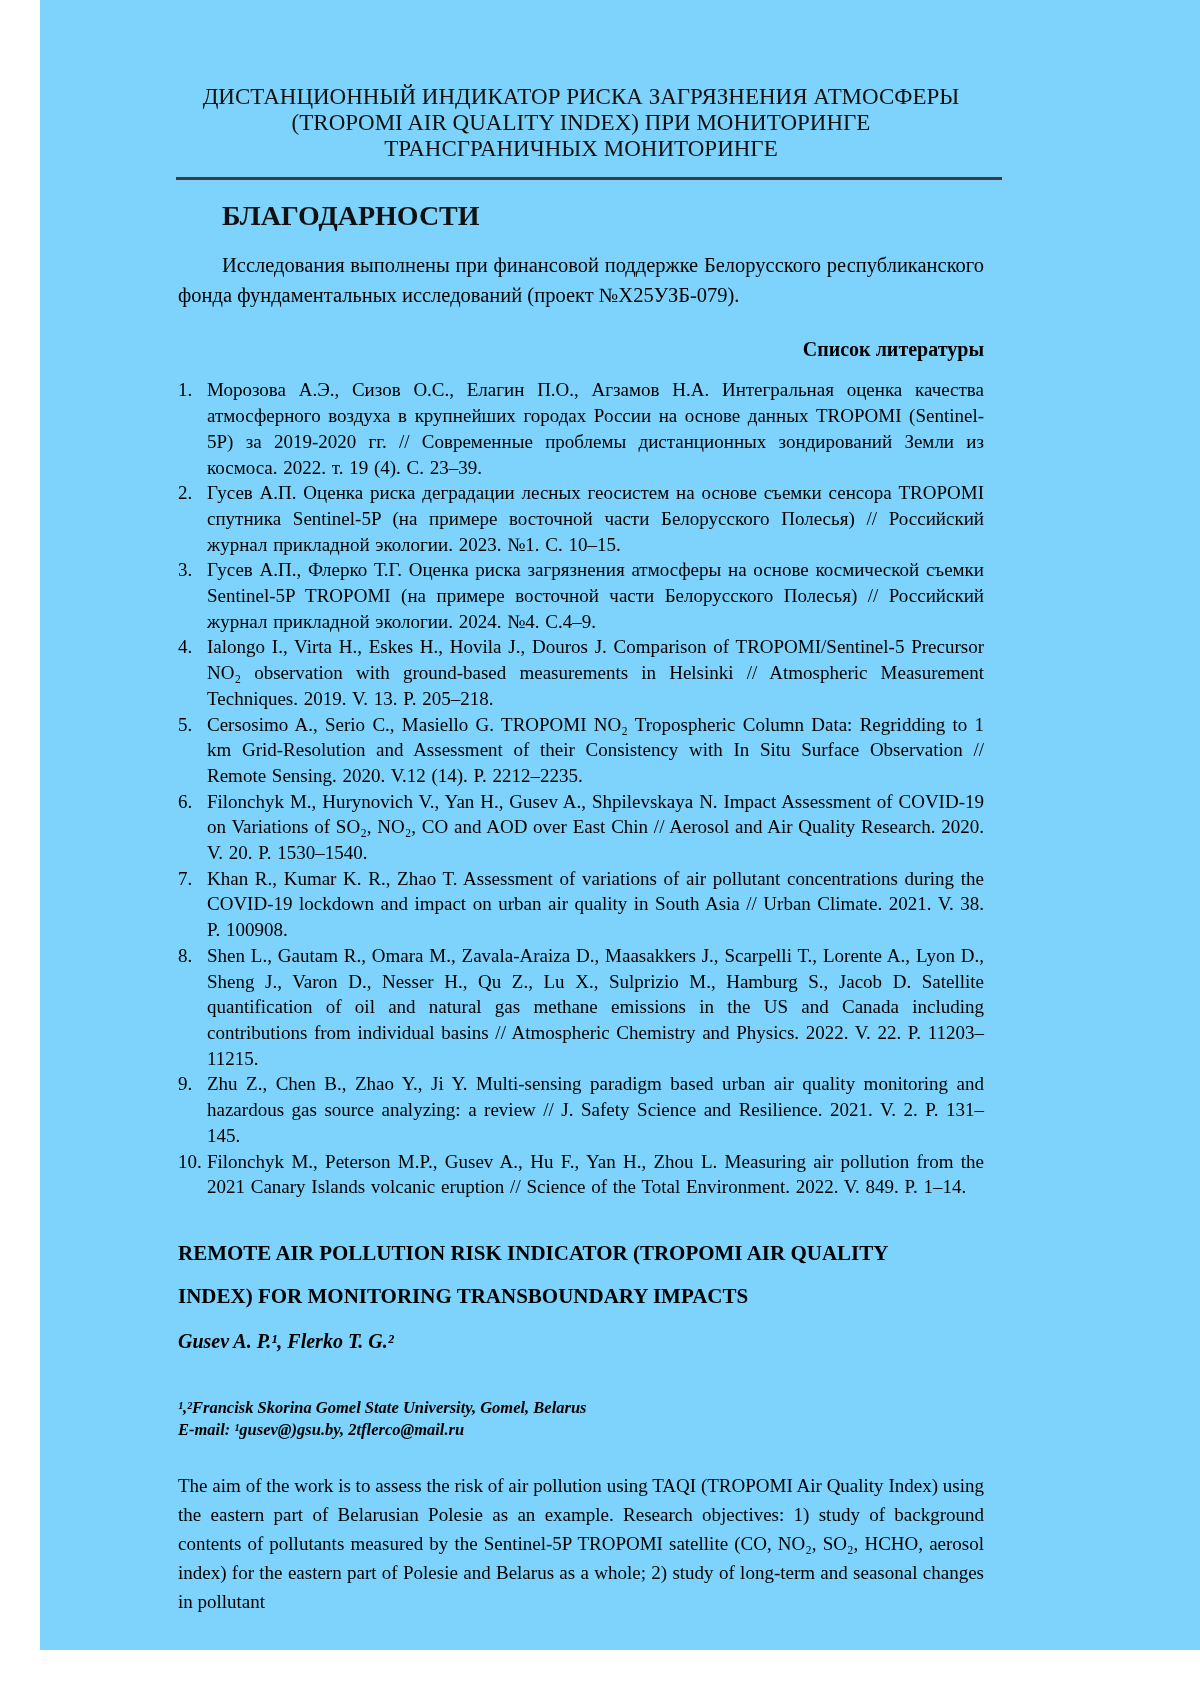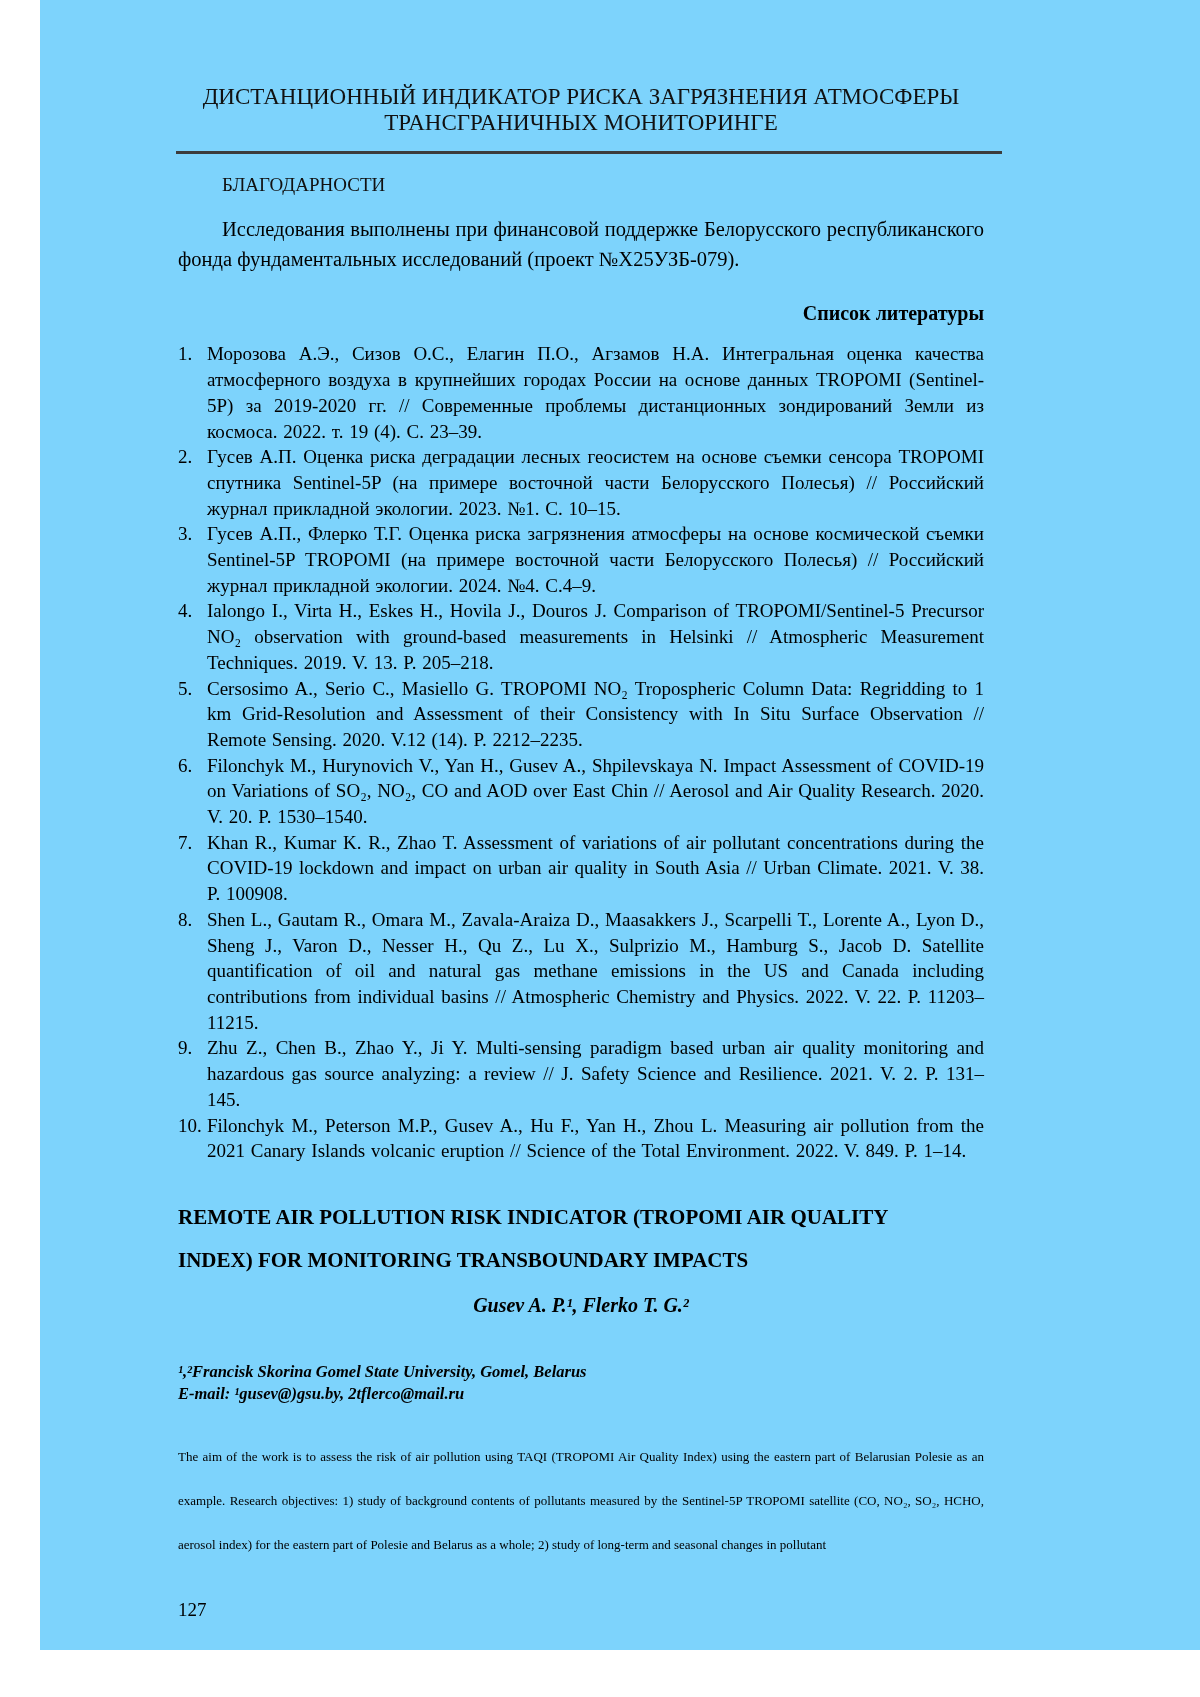--- a/index.html
+++ b/index.html
@@ -32,22 +32,22 @@
   .title-rule {
     margin:8px 0 0 -2px;
     border:none;
     border-top:3px solid #3c3c3c;
     width:826px;
     height:0;
   }
   .ack-heading {
     margin:20px 0 0 0;
     padding-left:44px;
-    font-size:19px;
-    font-weight:normal;
+    font-size:28px;
+    font-weight:bold;
     color:#111;
   }
   .ack-text {
     margin:18px 0 0 0;
     font-size:20.5px;
     line-height:30px;
     text-align:justify;
     text-indent:44px;
   }
   .refs-heading {
@@ -74,53 +74,54 @@
   .eng-title {
     margin:32px 0 0 0;
     text-align:left;
     font-size:21px;
     font-weight:bold;
     line-height:43px;
   }
   .eng-title .t-line { display:block; }
   .eng-authors {
     margin:12px 0 0 0;
-    text-align:center;
+    text-align:left;
     font-size:20px;
     font-weight:bold;
     font-style:italic;
   }
   .affiliation-block {
     margin:44px 0 0 0;
     font-size:16.5px;
     line-height:22px;
     font-weight:bold;
     font-style:italic;
   }
   .affiliation-block p { margin:0; }
   .abstract {
     margin:30px 0 0 0;
-    font-size:13px;
-    line-height:44px;
+    font-size:19px;
+    line-height:29px;
     text-align:justify;
   }
   .page-num {
     margin:32px 0 0 0;
     text-align:left;
     font-size:19px;
   }
 </style>
 </head>
 <body>
 
 <div class="page">
   <div class="content">
 
     <h1 class="ru-title">
       <span class="t-line">ДИСТАНЦИОННЫЙ ИНДИКАТОР РИСКА ЗАГРЯЗНЕНИЯ АТМОСФЕРЫ</span>
+      <span class="t-line">(TROPOMI AIR QUALITY INDEX) ПРИ МОНИТОРИНГЕ</span>
       <span class="t-line">ТРАНСГРАНИЧНЫХ МОНИТОРИНГЕ</span>
     </h1>
 
     <hr class="title-rule">
 
     <h2 class="ack-heading">БЛАГОДАРНОСТИ</h2>
     <p class="ack-text">Исследования выполнены при финансовой поддержке Белорусского республиканского фонда фундаментальных исследований (проект №Х25УЗБ-079).</p>
 
     <h3 class="refs-heading">Список литературы</h3>
 

